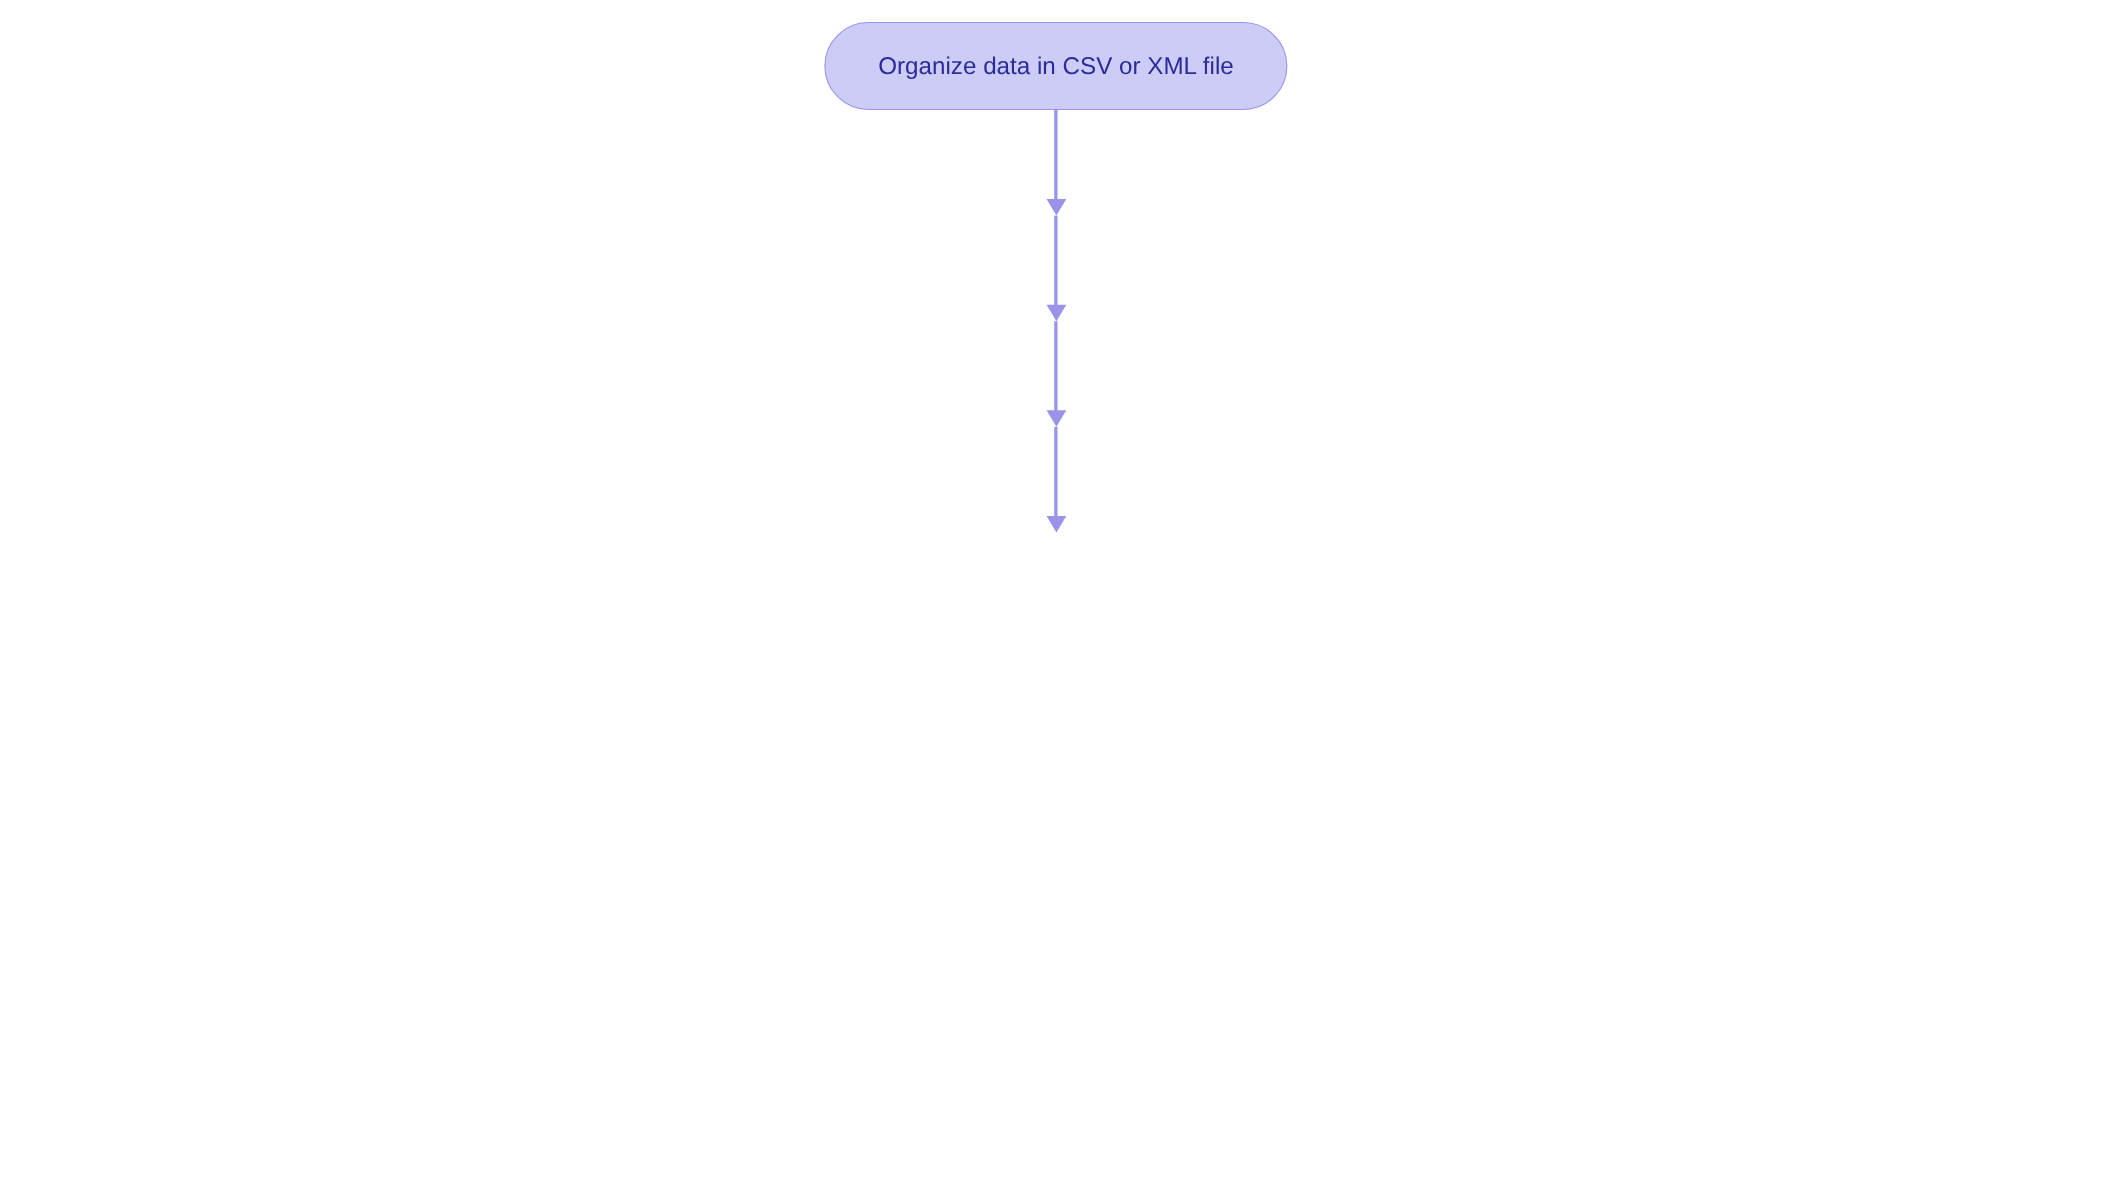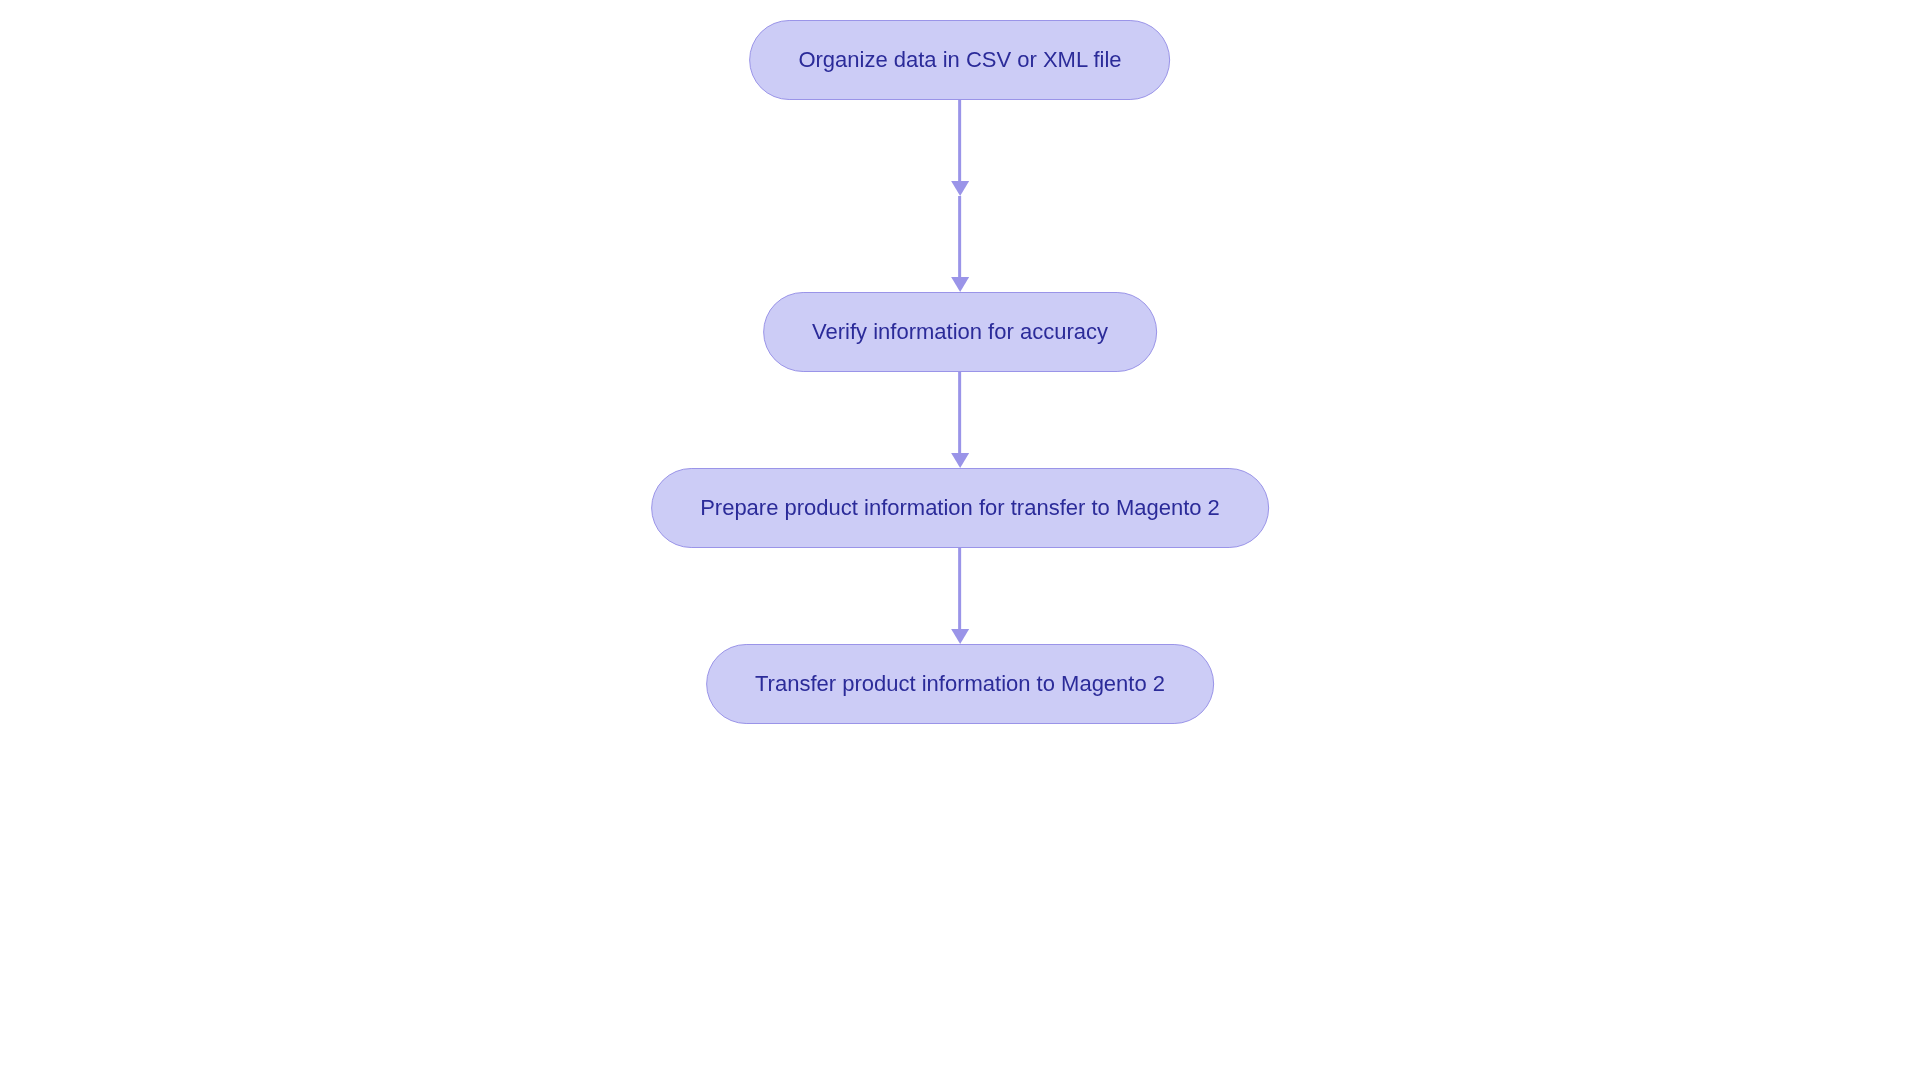--- a/index.html
+++ b/index.html
@@ -66,35 +66,26 @@
     <div class="arrow-line"></div>
     <div class="arrow-head"></div>
   </div>
 
 
   <div class="arrow-wrap">
     <div class="arrow-line"></div>
     <div class="arrow-head"></div>
   </div>
 
-  <div class="node">
-    <span>Verify information for accuracy</span>
-  </div>
 
   <div class="arrow-wrap">
     <div class="arrow-line"></div>
     <div class="arrow-head"></div>
   </div>
 
-  <div class="node">
-    <span>Prepare product information for transfer to Magento 2</span>
-  </div>
 
   <div class="arrow-wrap">
     <div class="arrow-line"></div>
     <div class="arrow-head"></div>
   </div>
 
-  <div class="node">
-    <span>Transfer product information to Magento 2</span>
-  </div>
 
 </div>
 
 </body></html>

